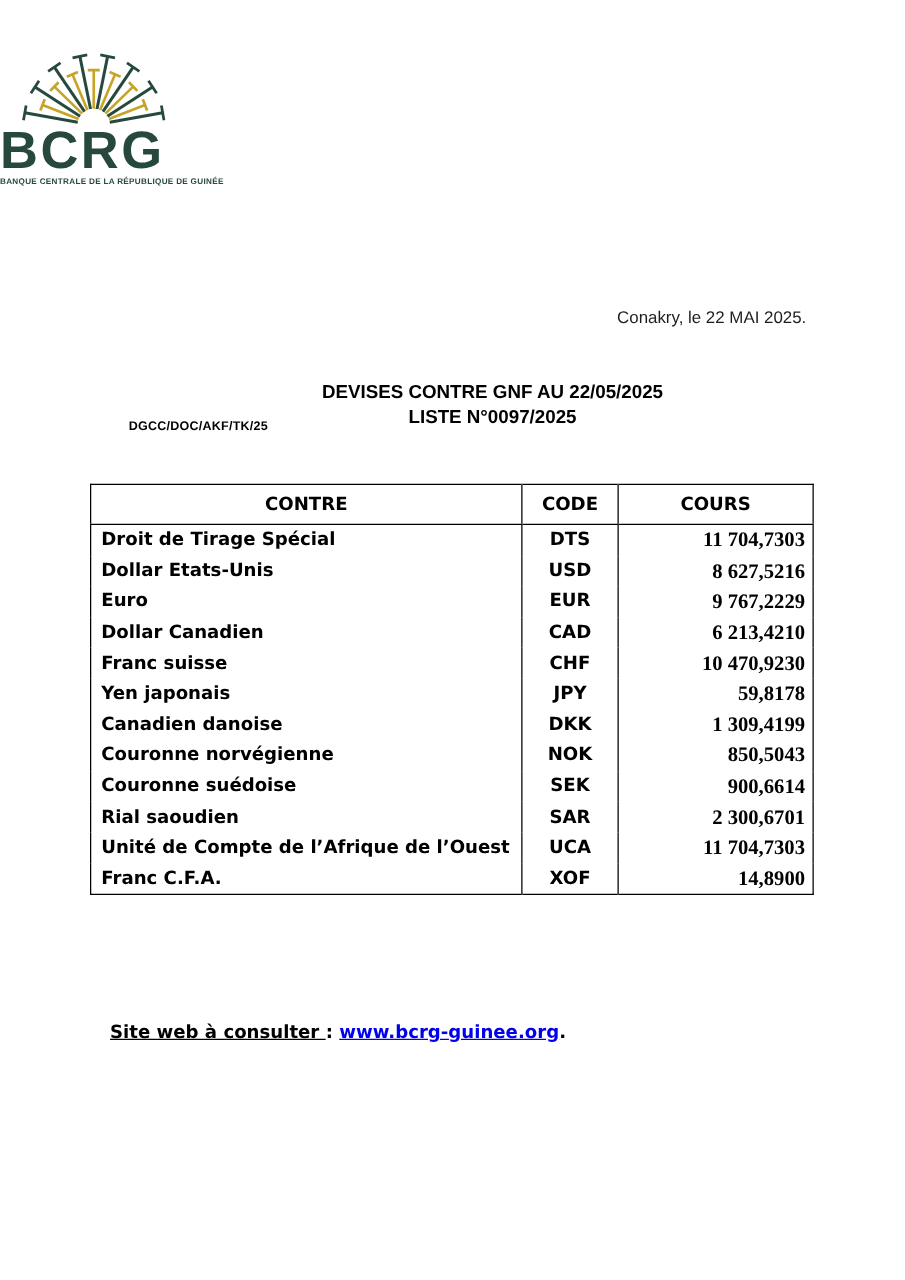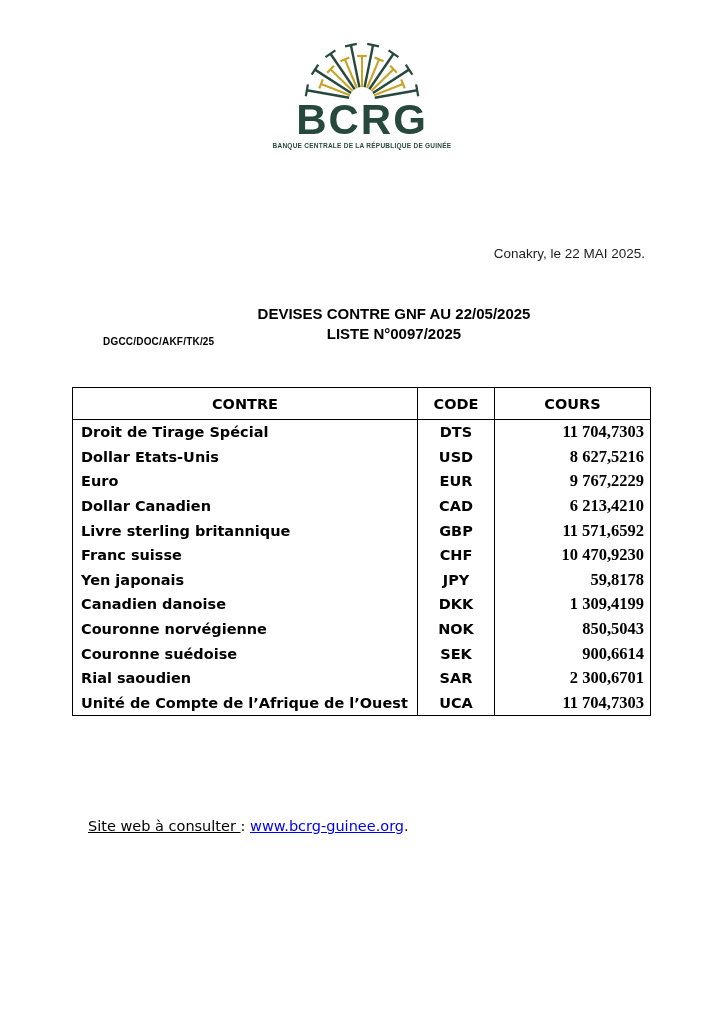--- a/index.html
+++ b/index.html
@@ -9,21 +9,21 @@
     margin:0 auto;
     background:#ffffff;
     overflow:hidden;
     font-family:"Liberation Sans", sans-serif;
     color:#000;
   }
 
   
   .logo-block{
     position:absolute;top:40px;left:0;right:0;
-    display:flex;flex-direction:column;align-items:center;
+    display:flex;flex-direction:column;align-items:flex-start;
   }
   .logo-rays{display:block;}
   .logo-letters{
     font-family:"Liberation Sans", sans-serif;
     font-weight:bold;
     font-size:42px;
     line-height:40px;
     letter-spacing:2px;
     margin-top:-2px;
   }
@@ -104,21 +104,21 @@
     font-weight:bold;
     text-align:right;
     padding-right:6px;
   }
 
   
   .footer-line{
     position:absolute;top:818px;left:88px;
     font-family:"DejaVu Sans", sans-serif;
     font-size:14.5px;
-    font-weight:normal;
+    font-weight:bold;
   }
   .footer-label{text-decoration:underline;}
   .footer-link{text-decoration:underline;cursor:pointer;}
 </style>
 </head>
 <body>
 
 <div class="page">
 
   <div class="logo-block">
@@ -195,25 +195,20 @@
         <td class="cell-monnaie">Euro</td>
         <td class="cell-code">EUR</td>
         <td class="cell-cours">9 767,2229</td>
       </tr>
         <tr>
         <td class="cell-monnaie">Dollar Canadien</td>
         <td class="cell-code">CAD</td>
         <td class="cell-cours">6 213,4210</td>
       </tr>
         <tr>
-        <td class="cell-monnaie">Livre sterling britannique</td>
-        <td class="cell-code">GBP</td>
-        <td class="cell-cours">11 571,6592</td>
-      </tr>
-        <tr>
         <td class="cell-monnaie">Franc suisse</td>
         <td class="cell-code">CHF</td>
         <td class="cell-cours">10 470,9230</td>
       </tr>
         <tr>
         <td class="cell-monnaie">Yen japonais</td>
         <td class="cell-code">JPY</td>
         <td class="cell-cours">59,8178</td>
       </tr>
         <tr>
@@ -234,20 +229,25 @@
         <tr>
         <td class="cell-monnaie">Rial saoudien</td>
         <td class="cell-code">SAR</td>
         <td class="cell-cours">2 300,6701</td>
       </tr>
         <tr>
         <td class="cell-monnaie">Unité de Compte de l’Afrique de l’Ouest</td>
         <td class="cell-code">UCA</td>
         <td class="cell-cours">11 704,7303</td>
       </tr>
+        <tr>
+        <td class="cell-monnaie">Franc C.F.A.</td>
+        <td class="cell-code">XOF</td>
+        <td class="cell-cours">14,8900</td>
+      </tr>
       </tbody>
   </table>
 
   <div class="footer-line">
     <span class="footer-label">Site web à consulter </span><span>: </span><span class="footer-link" style="color: rgb(0, 0, 238);">www.bcrg-guinee.org</span><span>.</span>
   </div>
 
 </div>
 
 </body></html>

